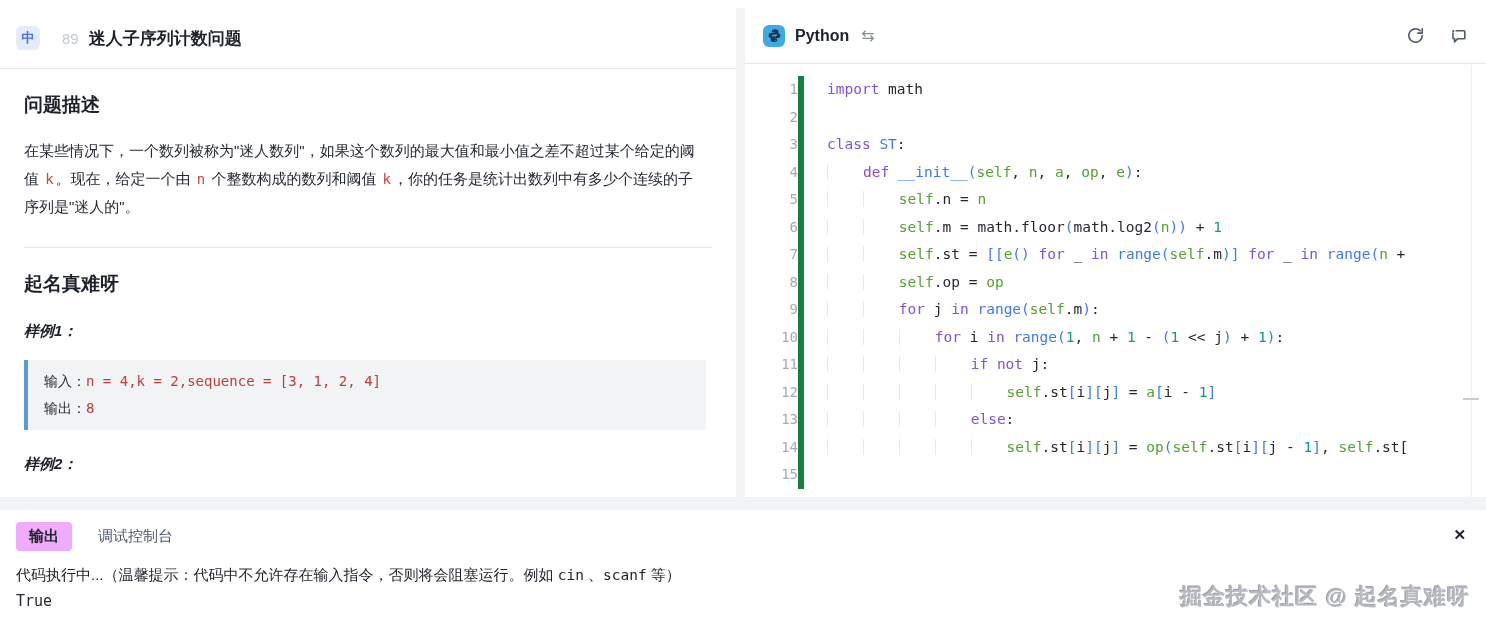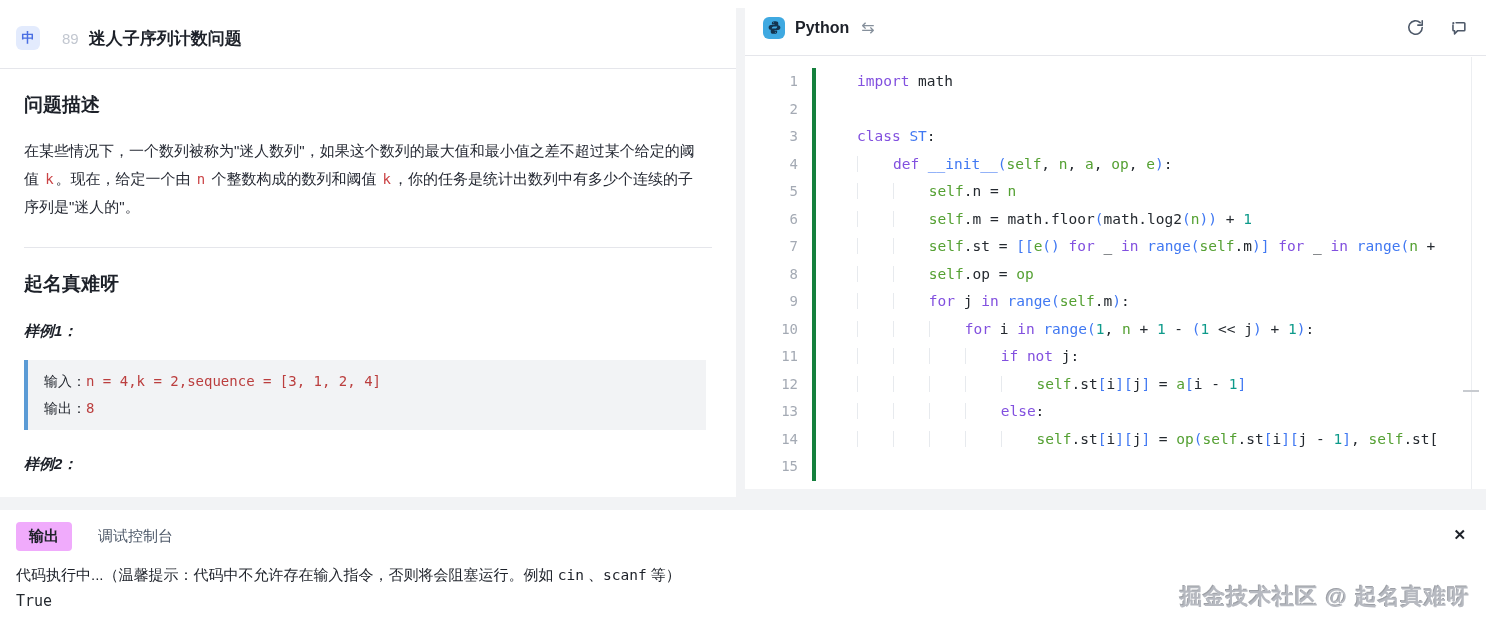--- a/index.html
+++ b/index.html
@@ -28,35 +28,35 @@
   .hr { border:none; border-top:1px solid #e5e6eb; margin-top:26px; }
   .sample-label { margin-top:25px; font-size:15px; font-weight:700; font-style:italic; color:#1d2129; }
   .example-block {
     margin-top:19px; width:682px; background:#f2f3f5; border-left:4px solid #5b9bd5;
     padding:8px 16px; font-size:14px; line-height:27px;
   }
   .ex-line .lbl { color:#1d2129;margin-top:8px; }
   .ex-line .val { font-family:"DejaVu Sans Mono", monospace; color:#bb3e3e; }
 
   
-  .right-panel { position:absolute; left:745px; top:0; right:0; height:489px; background:#fff; overflow:hidden; }
+  .right-panel { position:absolute; left:745px; top:8px; right:0; height:489px; background:#fff; overflow:hidden; }
   .rp-header { height:56px; border-bottom:1px solid #e5e6eb; display:flex; align-items:center; padding:0 18px; }
   .py-icon { width:22px; height:22px; border-radius:6px; background:#3fa9e1; display:flex; align-items:center; justify-content:center; flex:none; }
   .lang-label { margin-left:10px; font-size:16px; font-weight:600; color:#1d2129; }
   .swap-icon { margin-left:12px; font-size:16px; color:#86909c; cursor:pointer; }
   .rp-actions { margin-left:auto; display:flex; align-items:center; gap:24px; }
   .act-icon { cursor:pointer; display:flex; }
 
   .code-area {
     position:absolute; top:57px; left:0; right:0; bottom:0; overflow:hidden;
     font-family:"DejaVu Sans Mono", monospace; font-size:14.5px; padding-top:11px;
   }
   .cl { display:flex; height:27.5px; line-height:27.5px; }
   .ln { width:53px; text-align:right; color:#a4aab4; font-size:14px; flex:none; }
-  .lc { flex:1; white-space:pre; overflow:hidden; border-left:4px solid #15803d; margin-left:14px; padding-left:41px; color:#24292f; }
+  .lc { flex:1; white-space:pre; overflow:hidden; border-left:6px solid #15803d; padding-left:23px; color:#24292f; }
   .ig { border-left:1px solid #e7eaee; }
   .k { color:#8250df; }           
   .c, .f, .b { color:#4078f2; }   
   .s { color:#54a032; }           
   .n { color:#0d9a8a; }           
   .vline { position:absolute; top:0; bottom:0; right:14px; width:1px; background:#eceef1; }
   .scroll-dash { position:absolute; right:7px; top:333px; width:16px; height:2px; background:#c8cbd0; cursor:pointer; }
 
   
   .bottom-panel { position:absolute; left:0; top:510px; width:100%; height:110px; background:#fff; padding:0 16px; }

